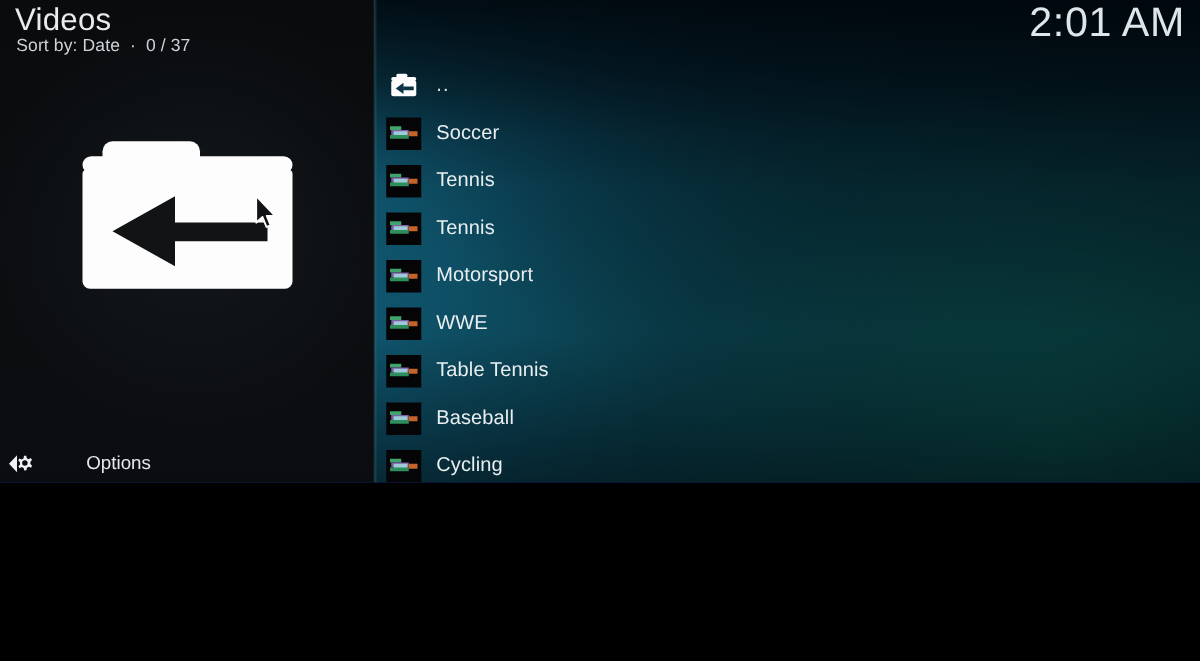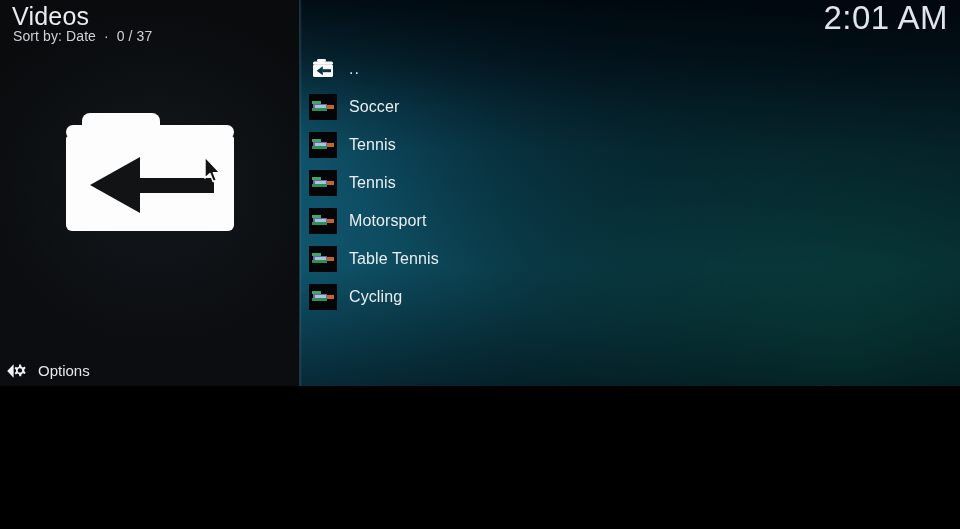--- a/index.html
+++ b/index.html
@@ -150,20 +150,21 @@
     filter: drop-shadow(0 0 0.5px rgba(255,255,255,0.6));
   }
 
   
   .options-bar {
     position: absolute;
     left: 0; bottom: 0;
     width: 300px; height: 30px;
     display: flex;
     align-items: center;
+    gap: 31px;
   }
   .options-icon {
     margin-left: 6px;
     width: 20px; height: 18px;
     display: block;
   }
   .options-label {
     margin-left: 12px;
     font-size: 15px;
     color: #e3e8ea;
@@ -331,35 +332,59 @@
           <span class="tl-a"></span>
             <span class="tl-b"></span>
             <span class="tl-c"></span>
             <span class="tl-d"></span>
             <span class="tl-e"></span>
         </div>
       </div>
       <span class="row-label">Motorsport</span>
     </div>
 
+    <div class="list-row">
+      <div class="row-thumb">
+        <div class="thumb-logo">
+          <span class="tl-a"></span>
+            <span class="tl-b"></span>
+            <span class="tl-c"></span>
+            <span class="tl-d"></span>
+            <span class="tl-e"></span>
+        </div>
+      </div>
+      <span class="row-label">WWE</span>
+    </div>
 
     <div class="list-row">
       <div class="row-thumb">
         <div class="thumb-logo">
           <span class="tl-a"></span>
             <span class="tl-b"></span>
             <span class="tl-c"></span>
             <span class="tl-d"></span>
             <span class="tl-e"></span>
         </div>
       </div>
       <span class="row-label">Table Tennis</span>
     </div>
 
 
+    <div class="list-row">
+      <div class="row-thumb">
+        <div class="thumb-logo">
+          <span class="tl-a"></span>
+            <span class="tl-b"></span>
+            <span class="tl-c"></span>
+            <span class="tl-d"></span>
+            <span class="tl-e"></span>
+        </div>
+      </div>
+      <span class="row-label">Baseball</span>
+    </div>
 
 
     <div class="list-row">
       <div class="row-thumb">
         <div class="thumb-logo">
           <span class="tl-a"></span>
             <span class="tl-b"></span>
             <span class="tl-c"></span>
             <span class="tl-d"></span>
             <span class="tl-e"></span>

